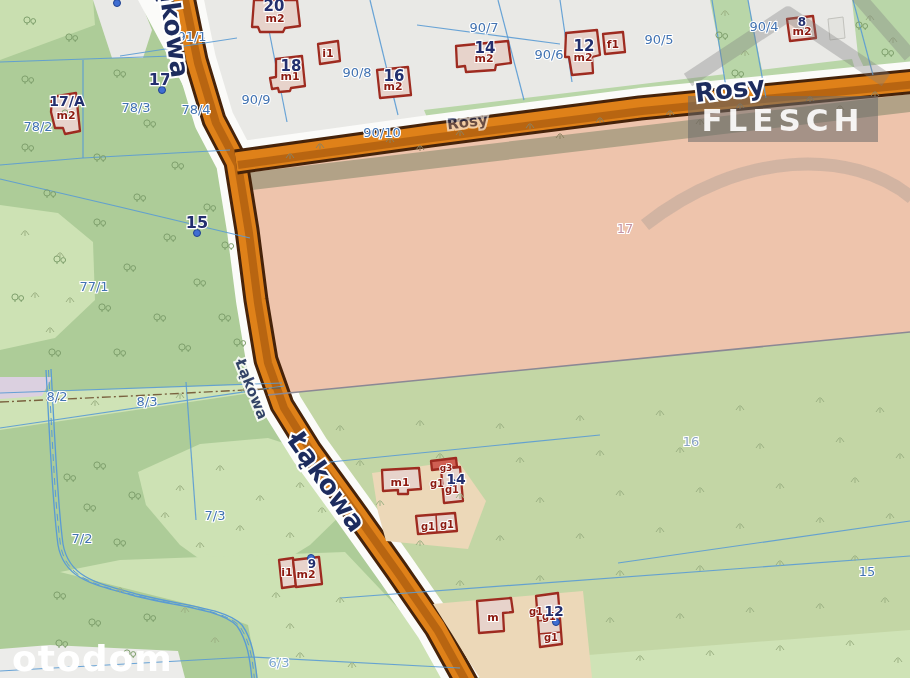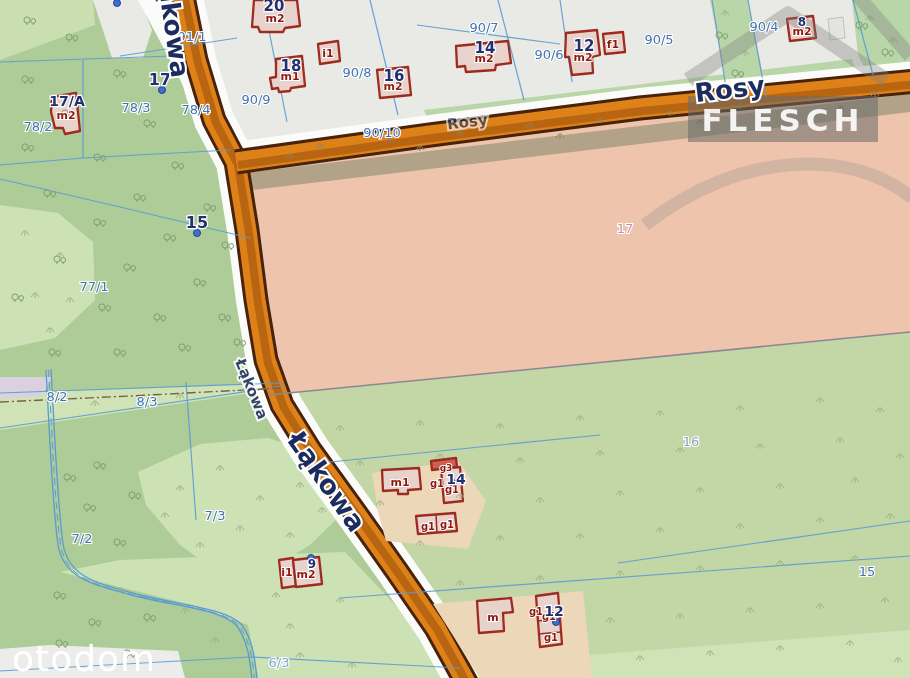--- a/index.html
+++ b/index.html
@@ -1,19 +1,19 @@
 <!DOCTYPE html>
 <html><head>
 <meta charset="utf-8">
 <style>
   html,body{margin:0;padding:0;background:#222;}
   .stage{position:relative;width:910px;height:678px;overflow:hidden;background:#c3d6a5;
          font-family:"DejaVu Sans",sans-serif;}
   .stage svg{position:absolute;left:0;top:0;display:block;}
-  .otodom{position:absolute;left:12px;top:638px;color:#ffffff;font-size:36px;font-weight:normal;
+  .otodom{position:absolute;left:12px;top:638px;color:#ffffff;font-size:36px;font-weight:bold;
           letter-spacing:1px;font-family:"DejaVu Sans",sans-serif;user-select:none;}
   text{font-family:"DejaVu Sans",sans-serif;}
 </style>
 </head>
 <body>
 
 <div class="stage">
   <svg id="map" width="910" height="678" viewBox="0 0 910 678">
       <rect x="0" y="0" width="910" height="678" fill="#c3d6a5"></rect>
       <polygon points="0,0 182,0 196,60 214,120 236,162 247,230 256,300 266,360 282,405 310,450 352,508 396,570 436,628 466,678 0,678" fill="#adcc98"></polygon>

